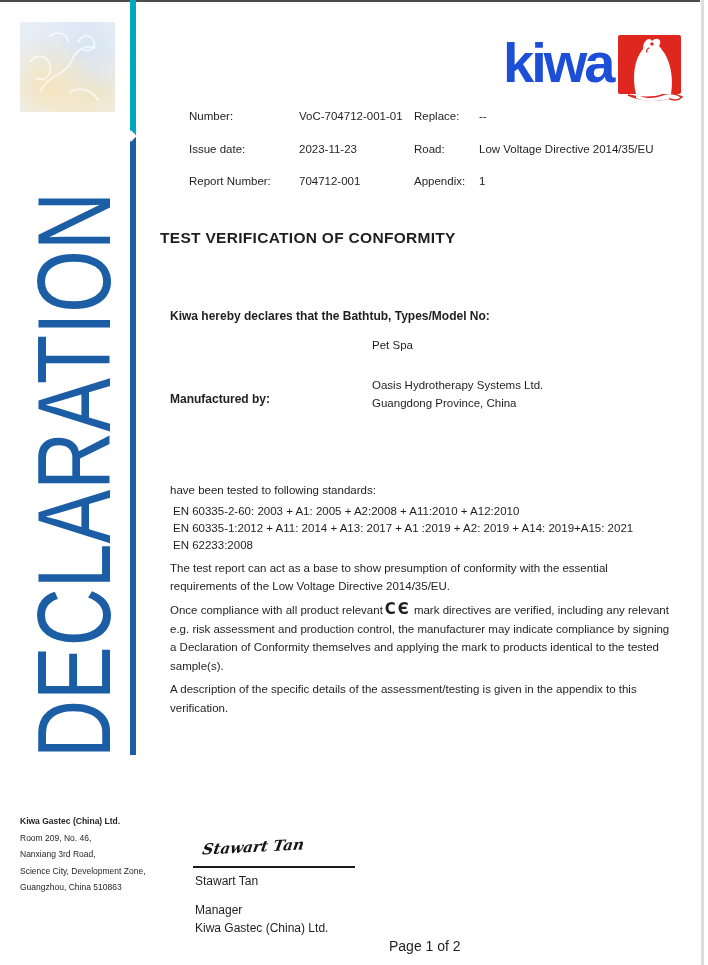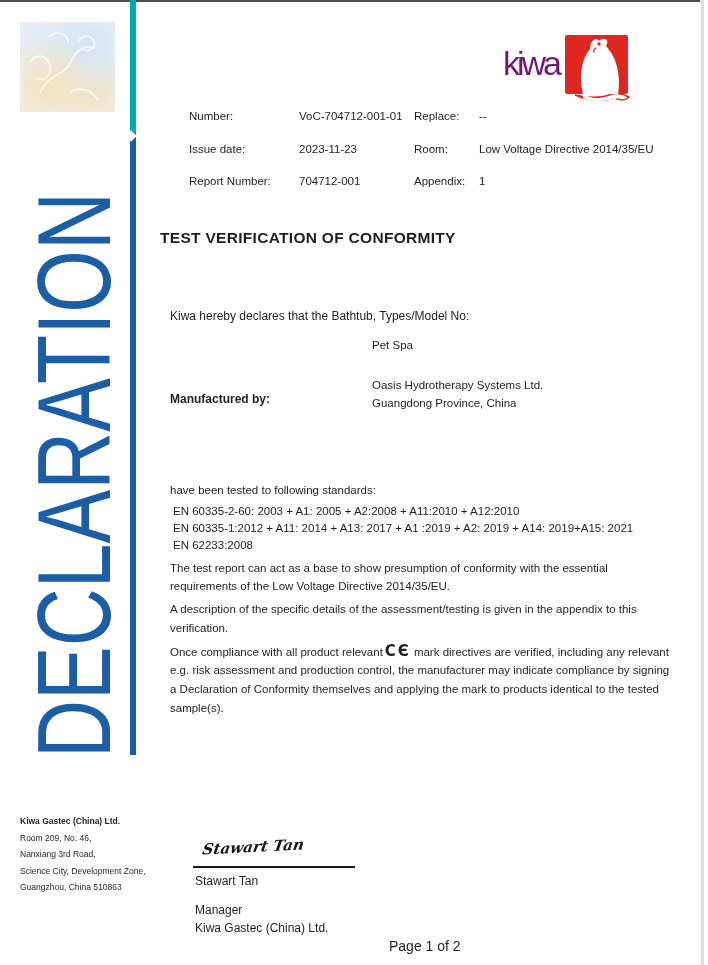--- a/index.html
+++ b/index.html
@@ -27,35 +27,35 @@
   }
   .watermark svg { position:absolute; left:0; top:0; }
   .vrule-cyan { position:absolute; left:130px; top:0; width:6px; height:136px; background:#00a7bf; }
   .vrule-blue { position:absolute; left:130px; top:136px; width:6px; height:619px; background:#1b5ea6; }
   .vrule-notch { position:absolute; left:127px; top:132px; width:8px; height:8px; background:#ffffff; transform:rotate(45deg); }
   .declaration-svg { position:absolute; left:10px; top:180px; }
 
   
   .logo { position:absolute; left:503px; top:30px; display:flex; align-items:flex-start; }
   .logo-text {
-    font-size:34px; font-weight:normal; color:#701a75; letter-spacing:-3px;
+    font-size:56px; font-weight:bold; color:#1d4ed8; letter-spacing:-3px;
     line-height:66px; position:relative; z-index:2;
   }
   .logo-mark { margin-left:-10px; margin-top:2px; position:relative; z-index:1; }
 
   
   .fields { position:absolute; left:170px; top:107px; width:522px; font-size:11.5px; }
   .frow { display:flex; line-height:18px; margin-bottom:14.5px;padding-left:19px; }
   .fl1 { width:110px; }
   .fv1 { width:115px; }
   .fl2 { width:65px; }
   .fv2 { flex:1; }
 
   .title { position:absolute; left:160px; top:229px; font-size:15.5px; font-weight:bold; letter-spacing:.3px; }
-  .declares { position:absolute; left:170px; top:309px; font-size:12px; font-weight:normal; }
+  .declares { position:absolute; left:170px; top:309px; font-size:12px; font-weight:bold; }
   .model { position:absolute; left:372px; top:339px; font-size:11.5px; }
   .mfg-label { position:absolute; left:170px; top:392px; font-size:12px; font-weight:bold;text-align:center; }
   .mfg-lines { position:absolute; left:372px; top:377px; font-size:11.5px; line-height:17.5px; }
   .mfg-lines div { white-space:pre-wrap; }
 
   .flow { position:absolute; left:170px; top:468px; width:520px; font-size:11.5px; line-height:18px;margin-top:13px; }
   .standards { margin-top:4px; max-width:472px; line-height:17px; padding-left:3px; }
   .fulfills { line-height:17px; }
   .flow p { margin-top:4.5px; max-width:506px; line-height:18.6px; }
   .ce {
@@ -119,21 +119,21 @@
 <div class="fields">
   <div class="frow">
     <div class="fl1">Number:</div>
     <div class="fv1">VoC-704712-001-01</div>
     <div class="fl2">Replace:</div>
     <div class="fv2">--</div>
   </div>
   <div class="frow">
     <div class="fl1">Issue date:</div>
     <div class="fv1">2023-11-23</div>
-    <div class="fl2">Room:</div>
+    <div class="fl2">Road:</div>
     <div class="fv2">Low Voltage Directive 2014/35/EU</div>
   </div>
   <div class="frow">
     <div class="fl1">Report Number:</div>
     <div class="fv1">704712-001</div>
     <div class="fl2">Appendix:</div>
     <div class="fv2">1</div>
   </div>
 </div>
 
@@ -147,22 +147,22 @@
 </div>
 
 <div class="flow">
   <div>have been tested to following standards:</div>
   <div class="standards">
     <div>EN 60335-2-60: 2003 + A1: 2005 + A2:2008 + A11:2010 + A12:2010</div>
     <div>EN 60335-1:2012 + A11: 2014 + A13: 2017 + A1 :2019 + A2: 2019 + A14: 2019+A15: 2021</div>
     <div>EN 62233:2008</div>
   </div>
   <p>The test report can act as a base to show presumption of conformity with the essential requirements of the Low Voltage Directive 2014/35/EU.</p>
+  <p><span>Once compliance with all product relevant</span><span class="ce">CЄ</span><span>mark directives are verified, including any relevant e.g. risk assessment and production control, the manufacturer may indicate compliance by signing a Declaration of Conformity themselves and applying the mark to products identical to the tested sample(s).</span></p>
   <p>A description of the specific details of the assessment/testing is given in the appendix to this verification.</p>
-  <p><span>Once compliance with all product relevant</span><span class="ce">CЄ</span><span>mark directives are verified, including any relevant e.g. risk assessment and production control, the manufacturer may indicate compliance by signing a Declaration of Conformity themselves and applying the mark to products identical to the tested sample(s).</span></p>
 </div>
 
 <div class="address">
   <div class="company">Kiwa Gastec (China) Ltd.</div>
   <div>Room 209, No. 46,</div>
   <div>Nanxiang 3rd Road,</div>
   <div>Science City, Development Zone,</div>
   <div>Guangzhou, China 510863</div>
 </div>
 

